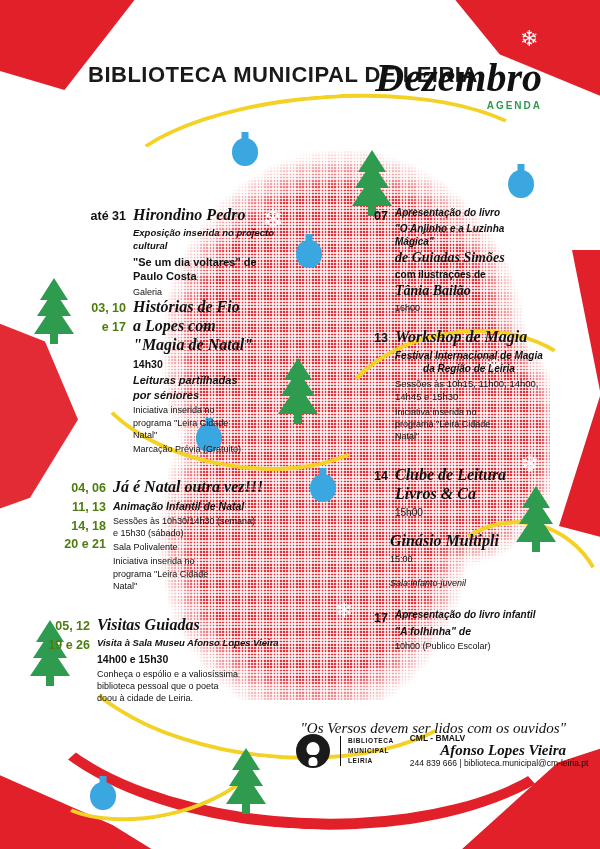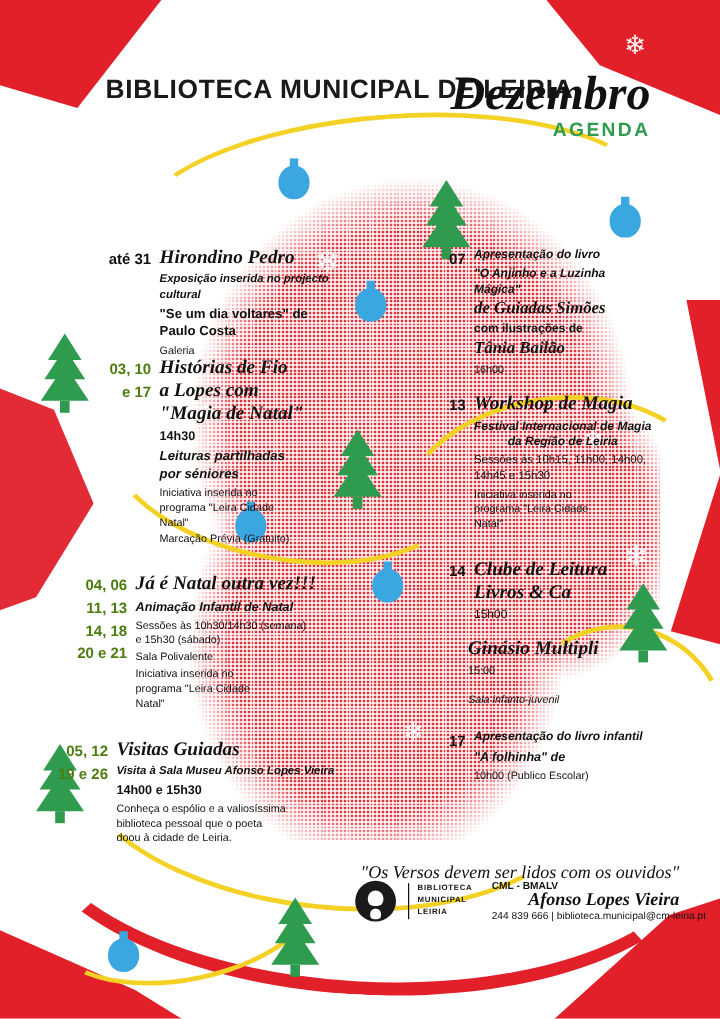--- a/index.html
+++ b/index.html
@@ -171,21 +171,21 @@
   }
   .month .m-name {
     font-family: "Liberation Serif", serif;
     font-style: italic;
     font-weight: bold;
     font-size: 40px;
     color: #111;
     line-height: 1;
   }
   .month .m-sub {
-    font-size: 16px;
+    font-size: 10px;
     letter-spacing: 2px;
     color: #2e9b4f;
     font-weight: bold;
     margin-top: 2px;
   }
 
   .entry {
     position: absolute;
     display: flex;
     gap: 7px;

